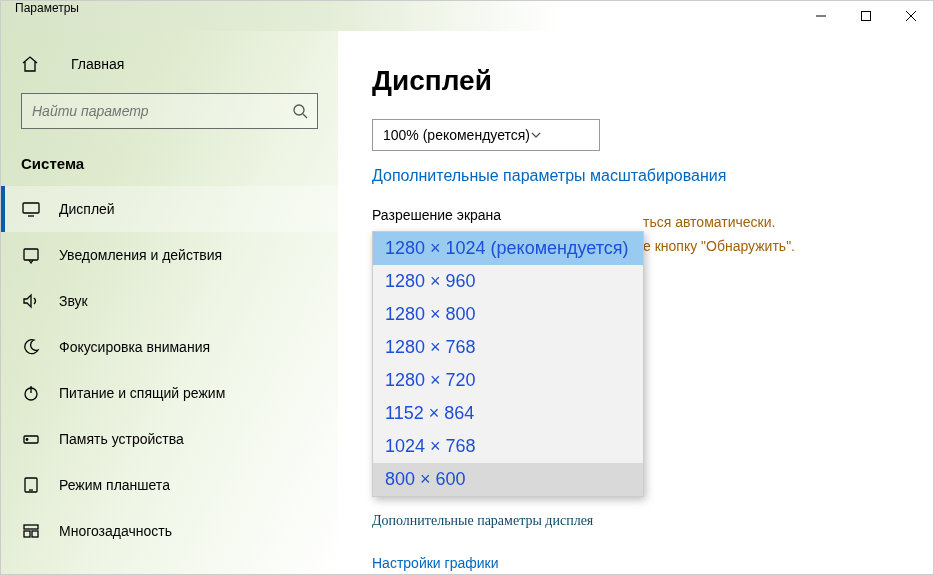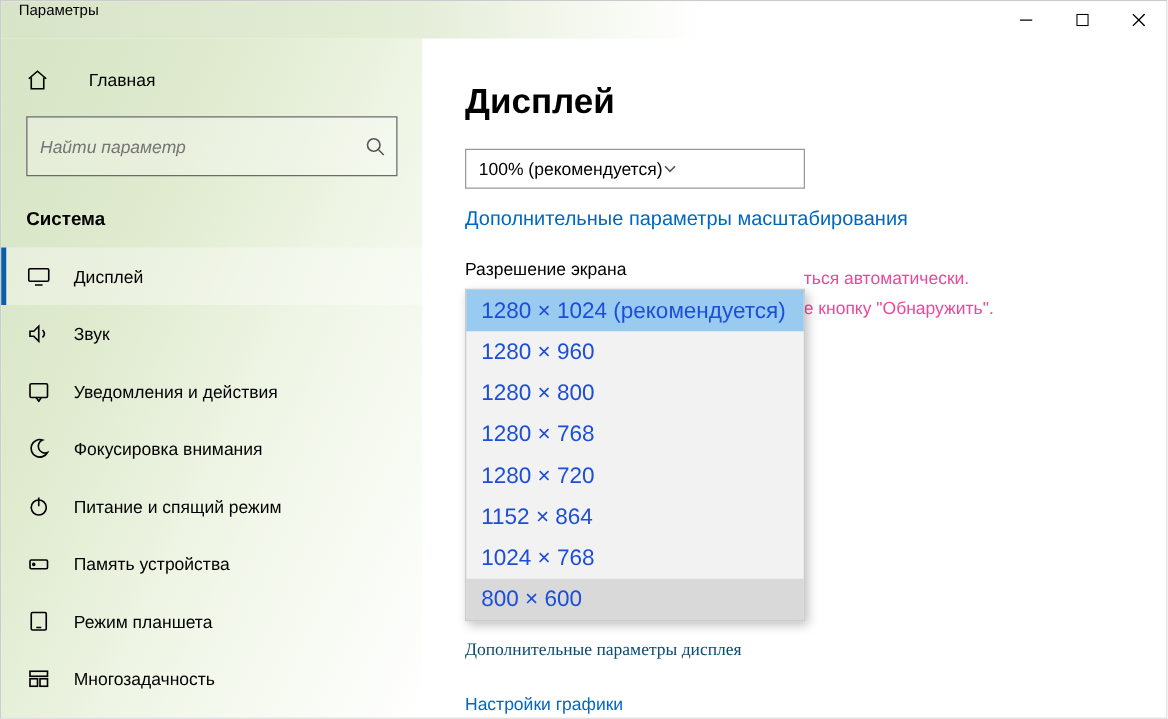--- a/index.html
+++ b/index.html
@@ -40,21 +40,21 @@
   }
   .home-row {
     display: flex; align-items: center; gap: 32px;
     padding: 6px 0 6px 20px;
     font-size: 14px;
     cursor: pointer;
   }
   .home-row .icon { width: 18px; display: flex; justify-content: center; }
   .search-box {
     margin: 14px 20px 0 20px;
-    height: 48px;
+    height: 36px;
     border: 1px solid #6b6b6b;
     background: rgba(255,255,255,0.3);
     display: flex; align-items: center;
     padding: 0 8px 0 10px;
     justify-content: flex-end;
   }
   .search-box input {
     flex: 1; border: none; outline: none; background: transparent;
     font-size: 14px; color: #555; font-style: italic;
   }
@@ -82,21 +82,21 @@
   .nav-item .icon { width: 20px; display: flex; justify-content: center; align-items: center; }
   .nav-item .icon svg { stroke: #000; fill: none; stroke-width: 1.3; }
   .main {
     flex: 1;
     padding: 34px 24px 0 34px;
     position: relative;
     background: #fff;
   }
   .page-title { font-size: 28px; font-weight: 600; margin-bottom: 22px; }
   .scale-select {
-    width: 272px; height: 32px;
+    width: 228px; height: 32px;
     border: 1px solid #999;
     display: flex; align-items: center; 
     padding: 0 10px 0 10px;
     font-size: 14px;
     cursor: pointer;
     margin-bottom: 16px;
   }
   .link {
     color: #0067c0; font-size: 16px; cursor: pointer;
     display: block; margin-bottom: 22px;
@@ -113,21 +113,21 @@
   }
   .dropdown-open .opt {
     height: 33px; display: flex; align-items: center;
     padding-left: 12px; font-size: 18px;
     cursor: pointer; color: #1d4ed8;
   }
   .dropdown-open .opt.selected { background: #99caf0; }
   .dropdown-open .opt.hover { background: #d9d9d9; }
   .behind-text {
     position: absolute; left: 305px; top: 180px;
-    font-size: 14px; color: #ec4899; line-height: 1.7;
+    font-size: 14px; color: #a16207; line-height: 1.7;
     z-index: 1;
   }
   .link2 { color: #0c4a6e; font-size: 14px; cursor: pointer; margin-top: 290px; display: block; font-family: Liberation Serif, serif; }
   .link3 { color: #0067c0; font-size: 14px; cursor: pointer; margin-top: 26px; display: block; }
   svg { display: block; }
 </style>
 </head>
 <body>
 
 <div class="window">
@@ -182,34 +182,34 @@
               <svg width="18" height="18" viewBox="0 0 18 18">
                 <rect x="1" y="3" width="16" height="10" rx="1" fill="none" stroke="#000" stroke-width="1.3"></rect>
                 <line x1="6" y1="16" x2="12" y2="16" fill="none" stroke="#000" stroke-width="1.3"></line>
               </svg>
             </span>
             <span>Дисплей</span>
           </div>
           <div class="nav-item">
             <span class="icon">
               <svg width="18" height="18" viewBox="0 0 18 18">
+                <rect x="2" y="3" width="14" height="11" rx="1" fill="none" stroke="#000" stroke-width="1.3"></rect>
+                <path d="M7 14 L9 17 L11 14" fill="none" stroke="#000" stroke-width="1.3"></path>
+              </svg>
+            </span>
+            <span>Уведомления и действия</span>
+          </div>
+          <div class="nav-item">
+            <span class="icon">
+              <svg width="18" height="18" viewBox="0 0 18 18">
                 <path d="M2 7 H5 L9 3 V15 L5 11 H2 Z" fill="none" stroke="#000" stroke-width="1.3"></path>
                 <path d="M12 6 Q15 9 12 12" fill="none" stroke="#000" stroke-width="1.3"></path>
               </svg>
             </span>
             <span>Звук</span>
-          </div>
-          <div class="nav-item">
-            <span class="icon">
-              <svg width="18" height="18" viewBox="0 0 18 18">
-                <rect x="2" y="3" width="14" height="11" rx="1" fill="none" stroke="#000" stroke-width="1.3"></rect>
-                <path d="M7 14 L9 17 L11 14" fill="none" stroke="#000" stroke-width="1.3"></path>
-              </svg>
-            </span>
-            <span>Уведомления и действия</span>
           </div>
           <div class="nav-item">
             <span class="icon">
               <svg width="18" height="18" viewBox="0 0 18 18">
                 <path d="M12 2 A7 7 0 1 0 16 12 A5 5 0 0 1 12 2 Z" fill="none" stroke="#000" stroke-width="1.3"></path>
               </svg>
             </span>
             <span>Фокусировка внимания</span>
           </div>
           <div class="nav-item">

